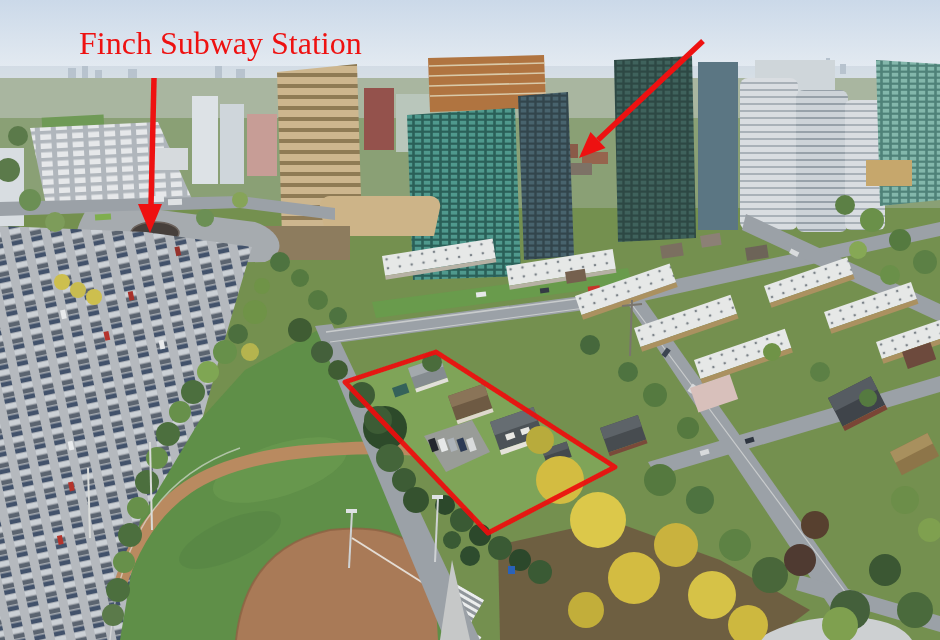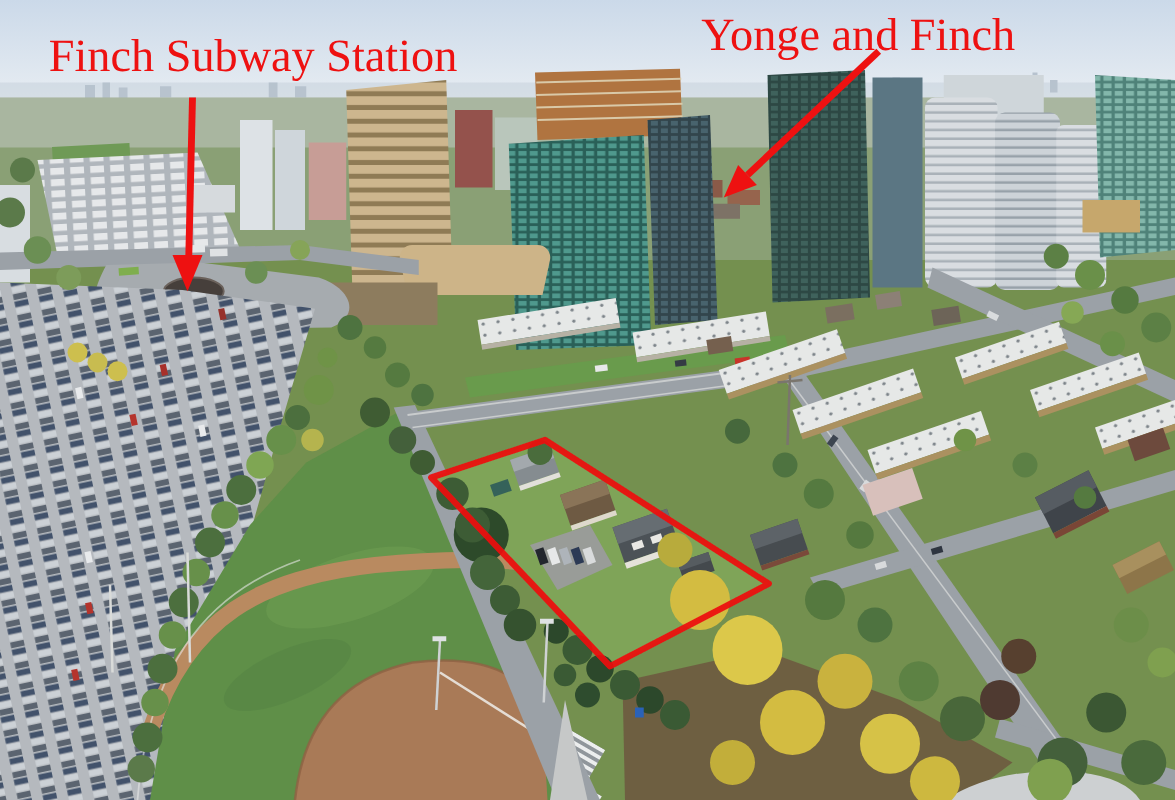--- a/index.html
+++ b/index.html
@@ -6,22 +6,22 @@
   --sky:#d9e3ee; --haze:#eef2f5; --grass-park:#5f8f48; --grass-lawn:#7fa458;
   --pavement:#b5b9be; --road:#9ba1a7; --infield:#a97a57; --track:#b98a60;
   --foliage:#4e7340; --foliage-yellow:#d3bc41; --roof-white:#e6e8e7;
   --teal-glass:#2a6058; --annotation-red:#ee1111;
 }
 html,body{margin:0;padding:0;background:#222;}
 .stage{position:relative;width:940px;height:640px;overflow:hidden;background:var(--sky);
   font-family:"Liberation Sans","DejaVu Sans",sans-serif;}
 .stage svg{position:absolute;left:0;top:0;display:block;}
 .annot-label{position:absolute;color:var(--annotation-red);
-  font-family:"Liberation Serif","DejaVu Serif",serif;font-size:37px;font-weight:400;
-  white-space:nowrap;line-height:1.1;letter-spacing:0px;}
+  font-family:"Liberation Serif","DejaVu Serif",serif;font-size:32px;font-weight:400;
+  white-space:nowrap;line-height:1.1;letter-spacing:0px;margin-left:40px;}
 .lbl-finch{left:39px;top:26px;}
 .lbl-yonge{left:561px;top:9px;}
 .c-road{fill:var(--road);} .c-park{fill:var(--grass-park);}
 .c-lawn{fill:var(--grass-lawn);} .c-dirt{fill:var(--infield);}
 .annot-stroke{stroke:var(--annotation-red);} .annot-fill{fill:var(--annotation-red);}
 </style>
 </head>
 <body>
 
 <div class="stage">
@@ -436,14 +436,13 @@
    <polygon points="138,204 162,204 150,233" class="annot-fill"></polygon>
  </g>
  <g>
    <line x1="703" y1="41" x2="598" y2="140" class="annot-stroke" stroke-width="5.5"></line>
    <polygon points="605.5,148 590.5,132 579,158" class="annot-fill"></polygon>
  </g>
 </g>
 </svg>
 
 <div class="annot-label lbl-finch">Finch Subway Station</div>
-<div class="annot-label lbl-yonge">Yonge and Finch</div>
 </div>
 
 </body></html>

